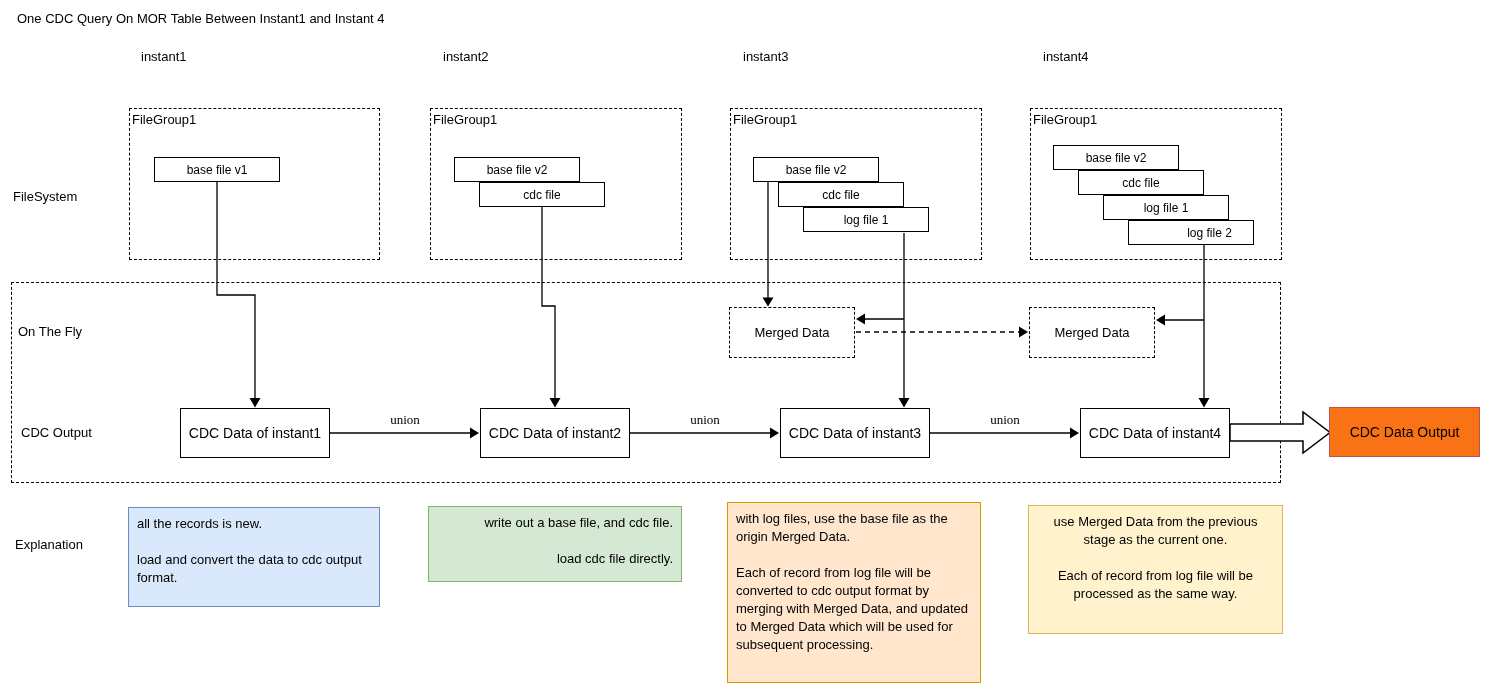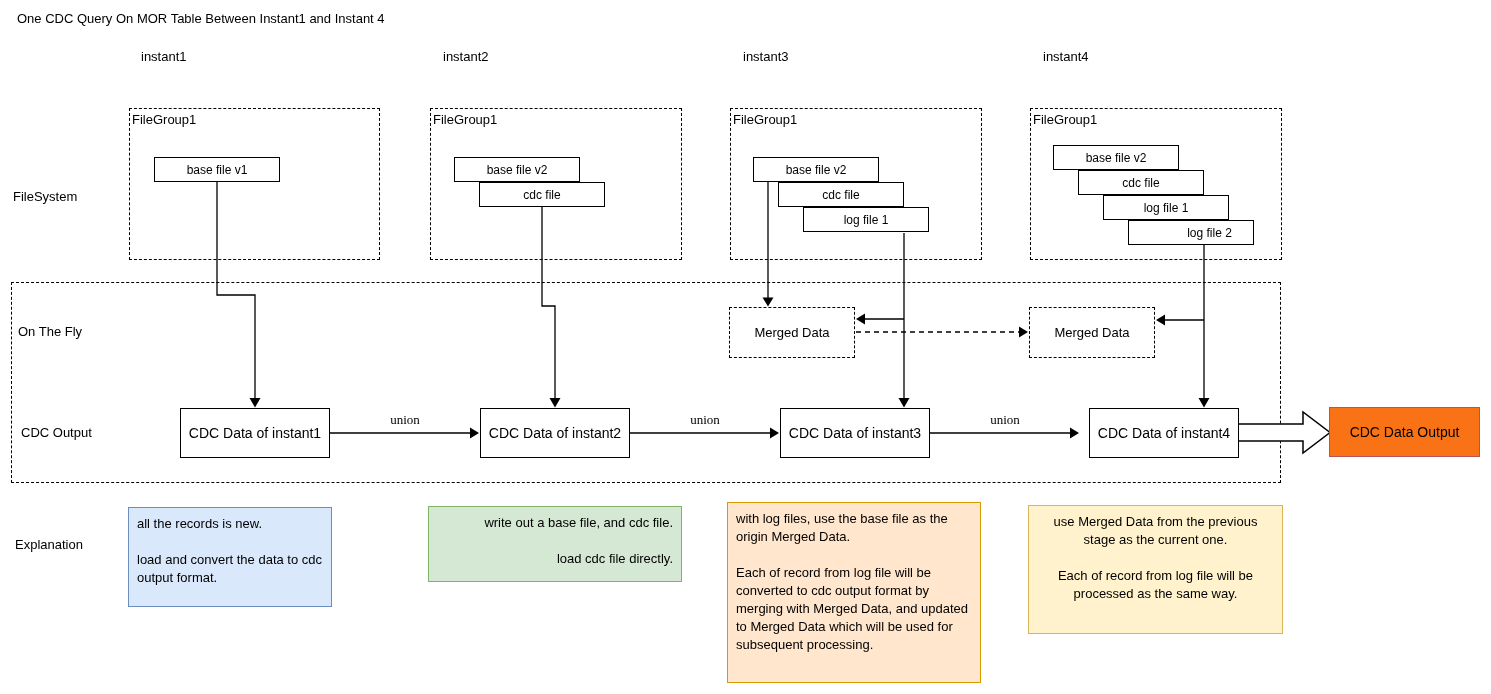--- a/index.html
+++ b/index.html
@@ -154,29 +154,29 @@
   <div class="abs file-box" style="left:1078px;top:170px;">cdc file</div>
   <div class="abs file-box" style="left:1103px;top:195px;">log file 1</div>
   <div class="abs file-box" style="left:1128px;top:220px;padding-left:37px;">log file 2</div>
 
   <div class="abs merged-box" style="left:729px;top:307px;">Merged Data</div>
   <div class="abs merged-box" style="left:1029px;top:307px;">Merged Data</div>
 
   <div class="abs cdc-box" style="left:180px;top:408px;">CDC Data of instant1</div>
   <div class="abs cdc-box" style="left:480px;top:408px;">CDC Data of instant2</div>
   <div class="abs cdc-box" style="left:780px;top:408px;">CDC Data of instant3</div>
-  <div class="abs cdc-box" style="left:1080px;top:408px;margin-left:9px;">CDC Data of instant4</div>
+  <div class="abs cdc-box" style="left:1080px;top:408px;">CDC Data of instant4</div>
 
   <div class="abs union" style="left:375px;top:412px;">union</div>
   <div class="abs union" style="left:675px;top:412px;">union</div>
   <div class="abs union" style="left:975px;top:412px;">union</div>
 
   <div class="abs out-box" style="left:1329px;top:407px;">CDC Data Output</div>
 
-  <div class="abs exp-box exp-blue" style="left:128px;top:507px;width:204px;height:100px;">
+  <div class="abs exp-box exp-blue" style="left:128px;top:507px;width:252px;height:100px;">
     <div class="para">all the records is new.</div>
     <div class="para">load and convert the data to cdc output format.</div>
   </div>
   <div class="abs exp-box exp-green" style="left:428px;top:506px;width:254px;height:76px;text-align:right;">
     <div class="para">write out a base file, and cdc file.</div>
     <div class="para">load cdc file directly.</div>
   </div>
   <div class="abs exp-box exp-orange" style="left:727px;top:502px;width:254px;height:181px;">
     <div class="para">with log files, use the base file as the origin Merged Data.</div>
     <div class="para">Each of record from log file will be converted to cdc output format by merging with Merged Data, and updated to Merged Data which will be used for subsequent processing.</div>

